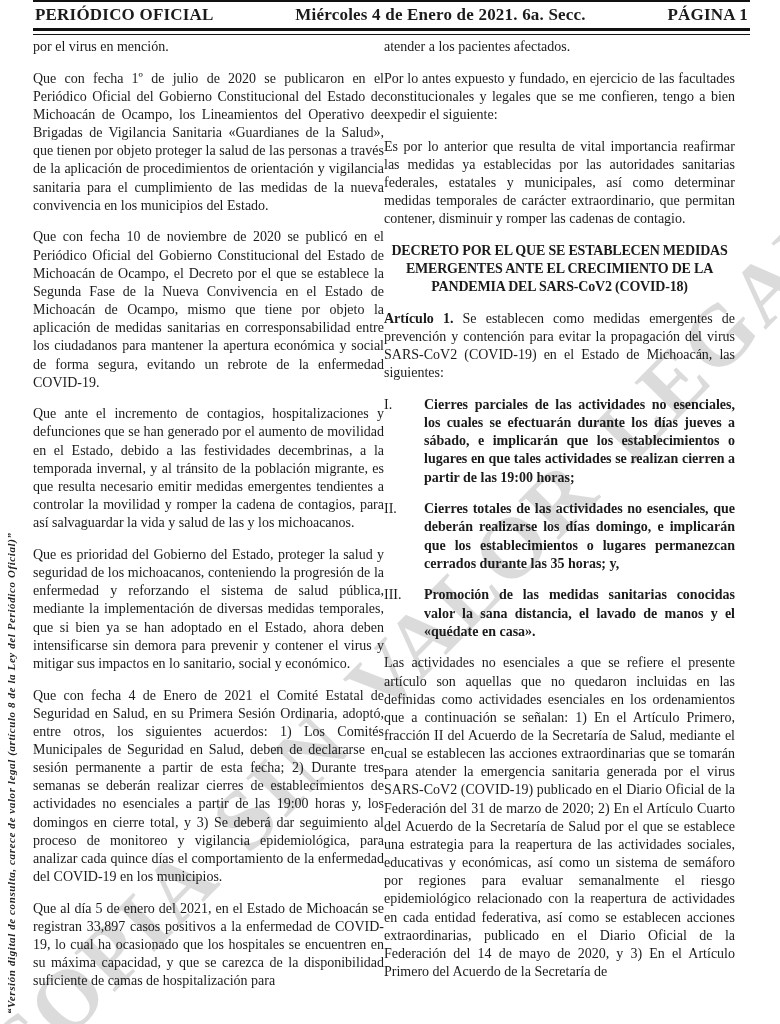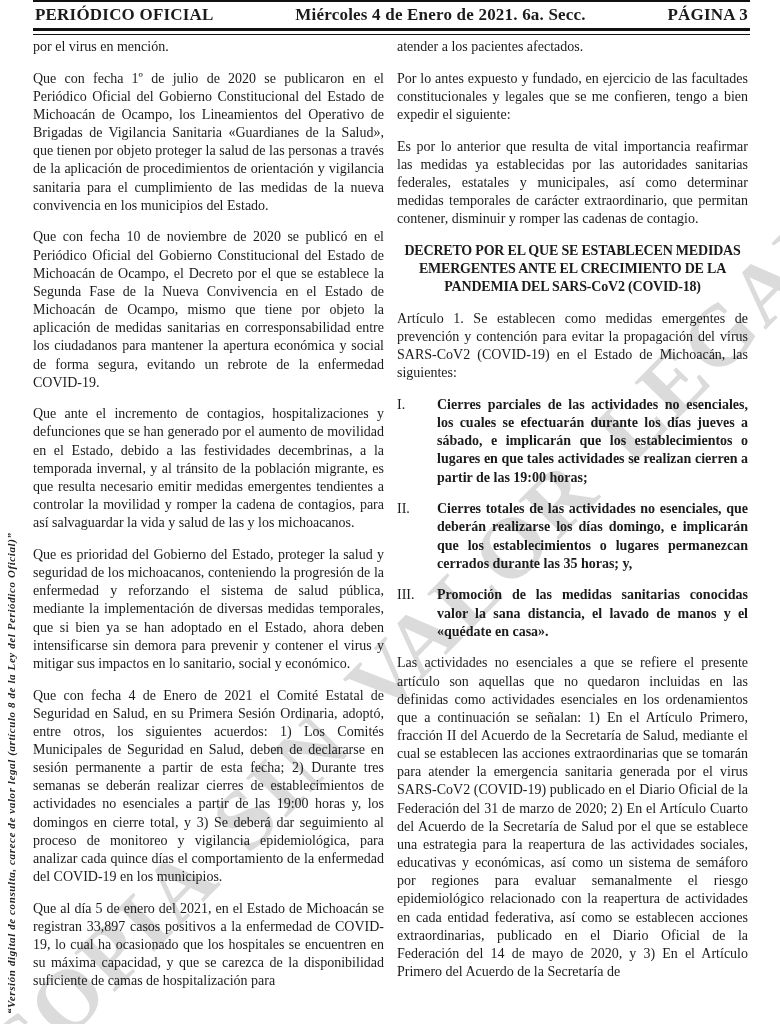--- a/index.html
+++ b/index.html
@@ -53,31 +53,31 @@
     display: flex; justify-content: space-between; align-items: baseline;
     font-weight: bold; font-size: 17px;
     padding: 3px 2px 1px 2px;
     letter-spacing: 0.2px;
   }
   .rule-thick { height: 3px; background: #111; margin-top: 2px; }
   .rule-thin  { height: 1.5px; background: #111; margin-top: 2.5px; }
 
   .columns {
     position: absolute; top: 38px; left: 33px; right: 30px;
-    display: flex; gap: 13px;
+    display: flex; 
   }
   .col {
     width: 351px; flex: none;
     font-size: 14px;
     line-height: 18.15px;
     text-align: justify;
     text-justify: inter-word;
   }
   .col p { margin: 0 0 13.5px 0; }
-  .b { font-weight: normal; }
+  .b { font-weight: bold; }
 
   .decree-title {
     font-weight: bold;
     text-align: center;
     margin: 0 0 13.5px 0;
     letter-spacing: -0.2px;
   }
   .list-row { display: flex; margin: 0 0 13.5px 0; }
   .numeral { flex: none; width: 40px; }
   .list-text { flex: 1; text-align: justify; font-weight: bold; }
@@ -91,21 +91,21 @@
 
   <div class="sidebar-note">“Versión digital de consulta, carece de valor legal (artículo 8 de la Ley del Periódico Oficial)”</div>
 
   <div class="content">
 
     <div class="header">
       <div class="top-rule"></div>
       <div class="header-row">
         <span>PERIÓDICO OFICIAL</span>
         <span>Miércoles 4 de Enero de 2021. 6a. Secc.</span>
-        <span>PÁGINA 3</span>
+        <span>PÁGINA 1</span>
       </div>
       <div class="rule-thick"></div>
       <div class="rule-thin"></div>
     </div>
 
     <div class="columns">
 
       <div class="col">
         <p>por el virus en mención.</p>
         <p>Que con fecha 1º de julio de 2020 se publicaron en el Periódico Oficial del Gobierno Constitucional del Estado de Michoacán de Ocampo, los Lineamientos del Operativo de Brigadas de Vigilancia Sanitaria «Guardianes de la Salud», que tienen por objeto proteger la salud de las personas a través de la aplicación de procedimientos de orientación y vigilancia sanitaria para el cumplimiento de las medidas de la nueva convivencia en los municipios del Estado.</p>

